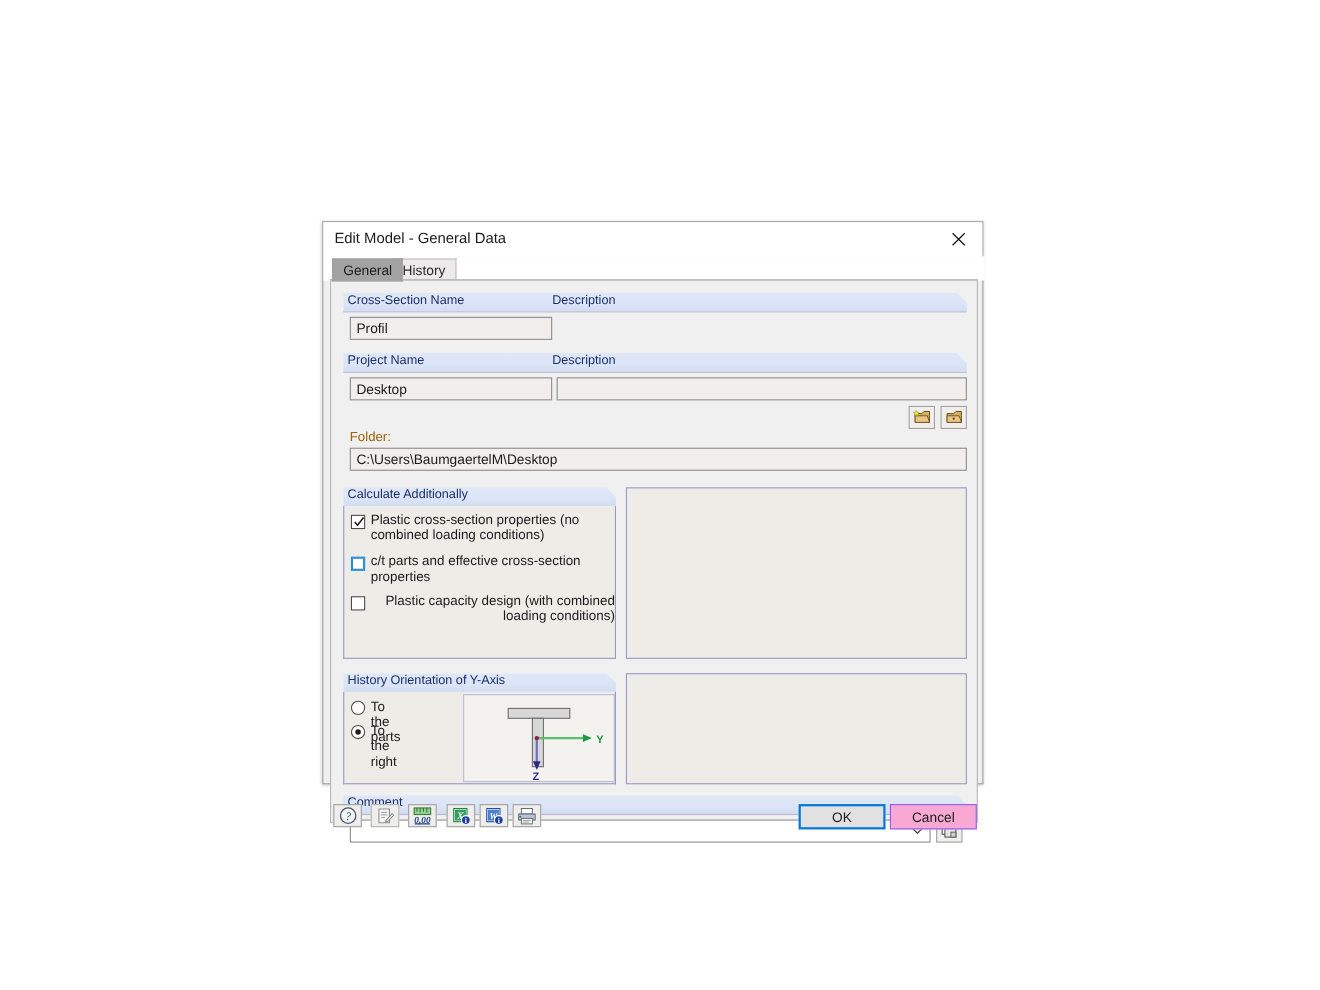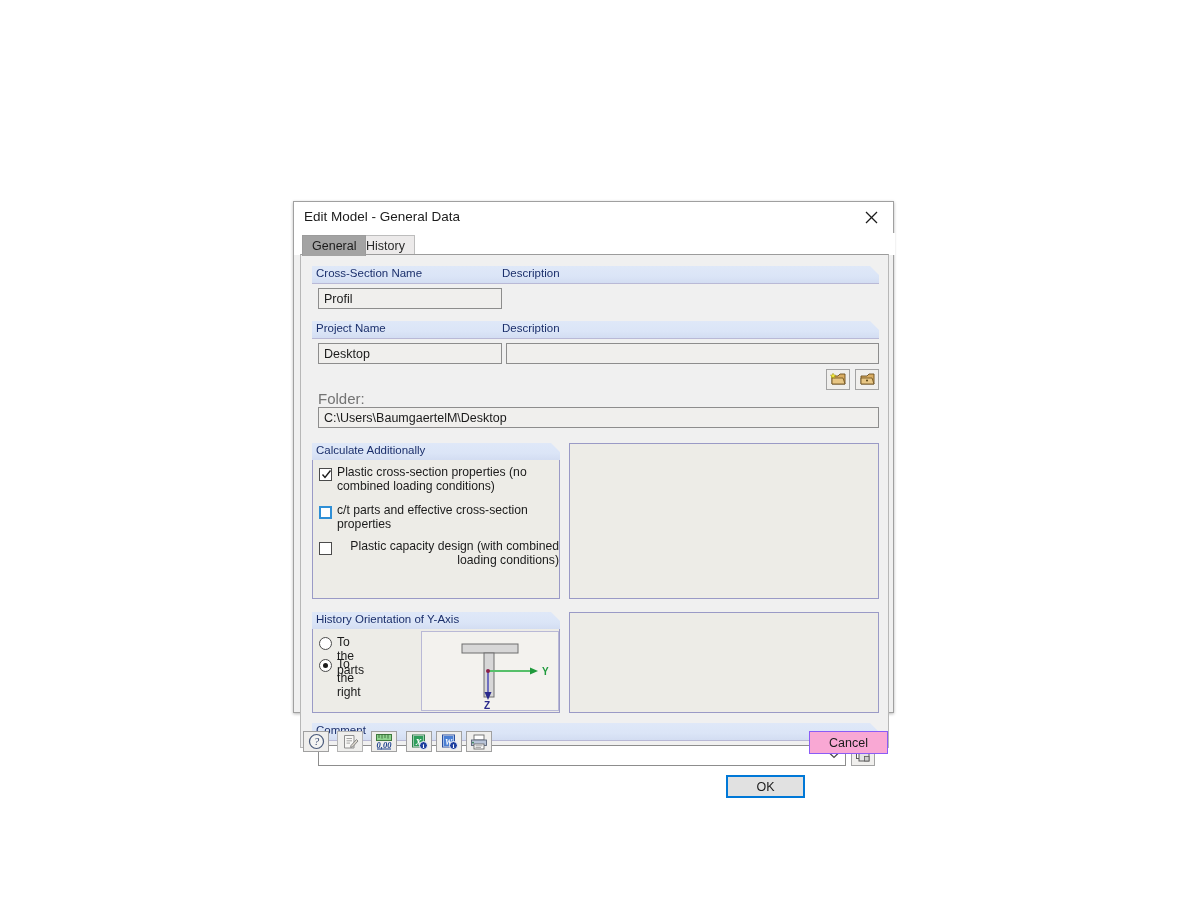--- a/index.html
+++ b/index.html
@@ -220,21 +220,20 @@
     height: 23px;
     font-size: 12.5px;
     color: #1b1b1b;
     background: #f9a8d4;
     border: 1px solid #8b5cf6;
     display: flex; align-items: center; justify-content: center;
   }
   .dlgbtn.default {
     background: #e1e1e1;
     border: 2px solid #0078d7;
-    margin-top: 44px;
   }
 </style>
 </head>
 <body>
 
 <div id="dialog">
 
   <div id="titlebar">
     <div id="title-text">Edit Model - General Data</div>
     <div id="close-btn">
@@ -281,21 +280,21 @@
       </svg>
     </div>
     <div class="sqbtn" style="left:554px; top:114px; width:24px; height:21px;">
       <svg width="18" height="16" viewBox="0 0 18 16">
         <path d="M3 4 L9 4 L11 2 L16 2 L16 12 L3 12 Z" fill="#d9ad63" stroke="#6b4f1d" stroke-width="0.9"></path>
         <path d="M3 6 L14 6 L16 12 L3 12 Z" fill="#e8c684" stroke="#6b4f1d" stroke-width="0.8"></path>
         <circle cx="9" cy="8.6" r="1" fill="#5a4212"></circle>
       </svg>
     </div>
 
-    <div style="position:absolute; left:17px; top:135px; font-size:15px; color:#737373;">Folder:</div>
+    <div style="position:absolute; left:17px; top:135px; font-size:12px; color:#a16207;">Folder:</div>
     <div class="tfield" style="left:17px; top:152px; width:561px; height:21px;">C:\Users\BaumgaertelM\Desktop</div>
 
     <div class="grp-band" style="left:11px; top:188px; width:248px;">
       <div class="lbl" style="left:4px;">Calculate Additionally</div>
     </div>
     <div class="groupbox" style="left:11px; top:205px; width:248px; height:139px; border-top:none;">
 
       <div class="cb-row" style="left:6px; top:8px; width:236px;">
         <span class="cbox">
           <svg class="tick" viewBox="0 0 11 13">

